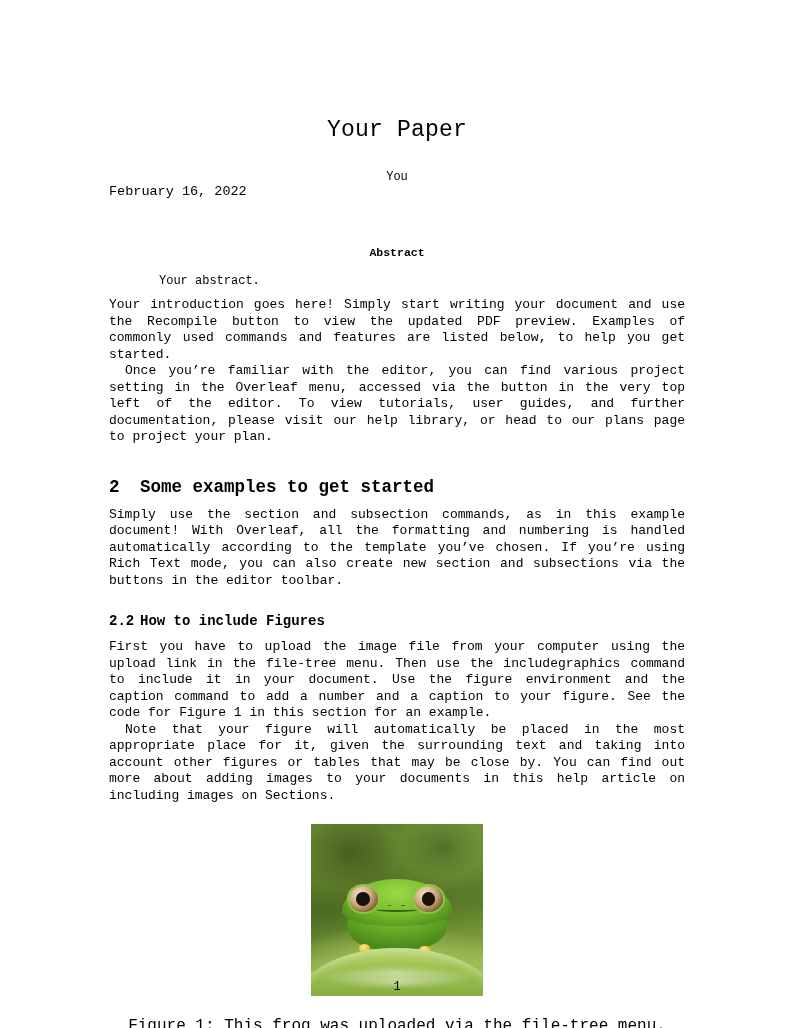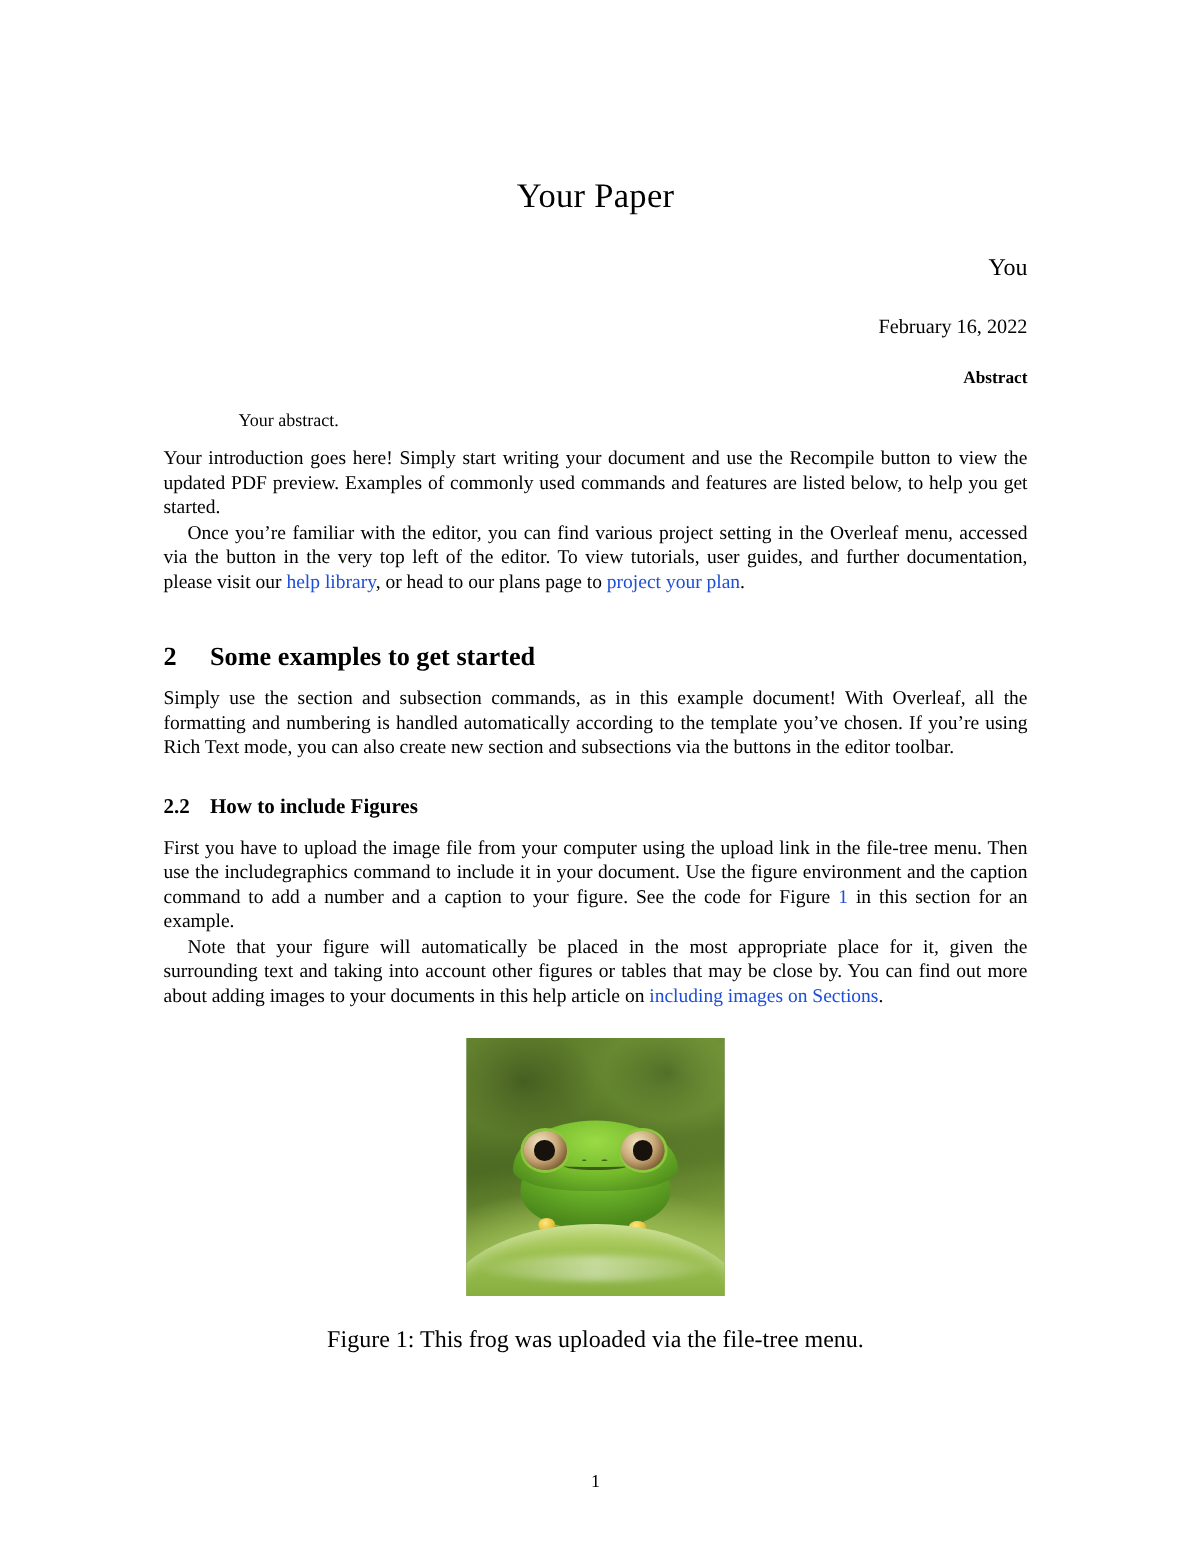--- a/index.html
+++ b/index.html
@@ -11,49 +11,49 @@
     font-family: "Liberation Serif", serif;
     color: #000000;
   }
   .page {
     position: relative;
     width: 794px;
     height: 1028px;
     background: #ffffff;
     overflow: hidden;
     box-sizing: border-box;
+    font-family: Liberation Mono, monospace;
   }
   .content {
     position: absolute;
     left: 109px;
     top: 0;
     width: 576px;
   }
   .doc-title {
     text-align: center;
     font-size: 23px;
     margin-top: 118px;
     line-height: 1.1;
     letter-spacing: 0.2px;
   }
   .doc-author {
-    text-align: right;
-    font-size: 16px;
+    text-align: center;
+    font-size: 12px;
     margin-top: 27px;
   }
   .doc-date {
-    text-align: right;
+    text-align: left;
     font-size: 13.5px;
-    margin-top: 22px;
   }
   .abstract-title {
-    text-align: right;
+    text-align: center;
     font-size: 11.5px;
     font-weight: bold;
-    margin-top: 20px;
+    margin-top: 47px;
   }
   .abstract-body {
     font-size: 12px;
     margin-top: 15px;
     padding-left: 50px;
     padding-right: 50px;
     text-align: justify;
   }
   h1.sec {
     font-size: 17.5px;
@@ -80,21 +80,21 @@
     line-height: 1.27;
     text-align: justify;
     margin: 9px 0 0 0;
     text-indent: 0;
   }
   p.body.indent {
     text-indent: 16px;
     margin-top: 0;
   }
   a.link {
-    color: #1d4ed8;
+    color: #000000;
     text-decoration: none;
   }
   .figure {
     margin-top: 20px;
     text-align: center;
   }
   .frog-img {
     display: inline-block;
     width: 172px;
     height: 172px;

